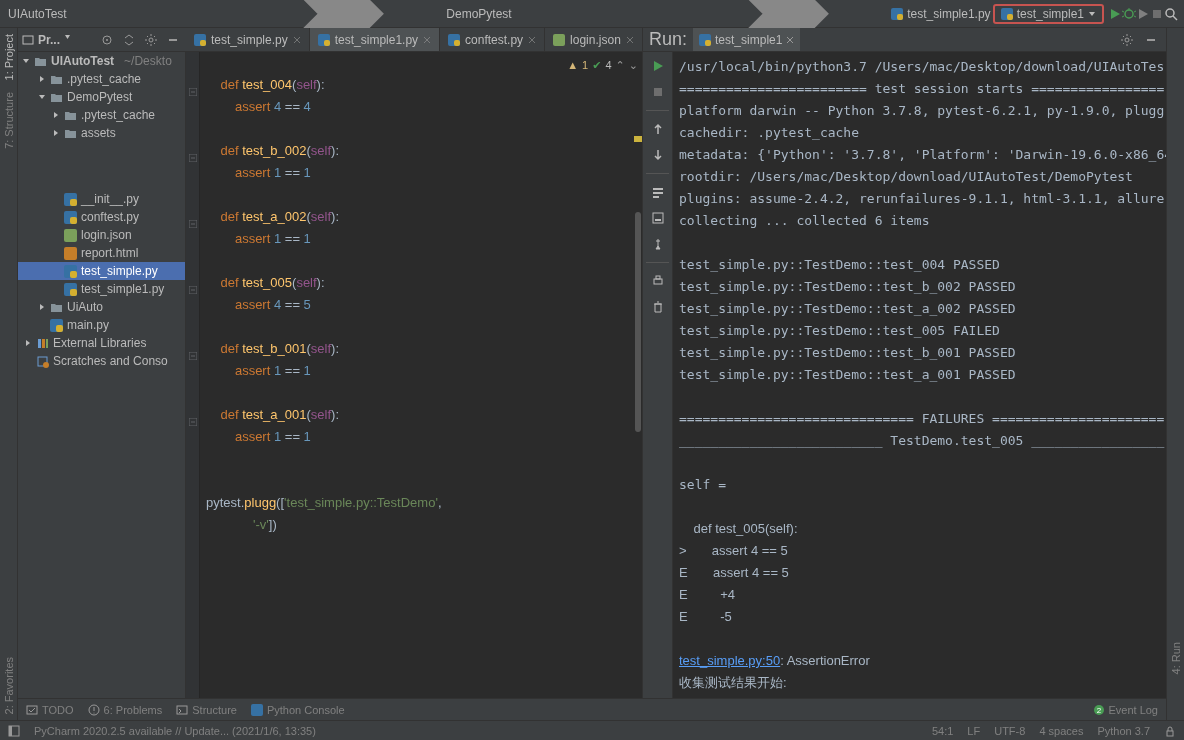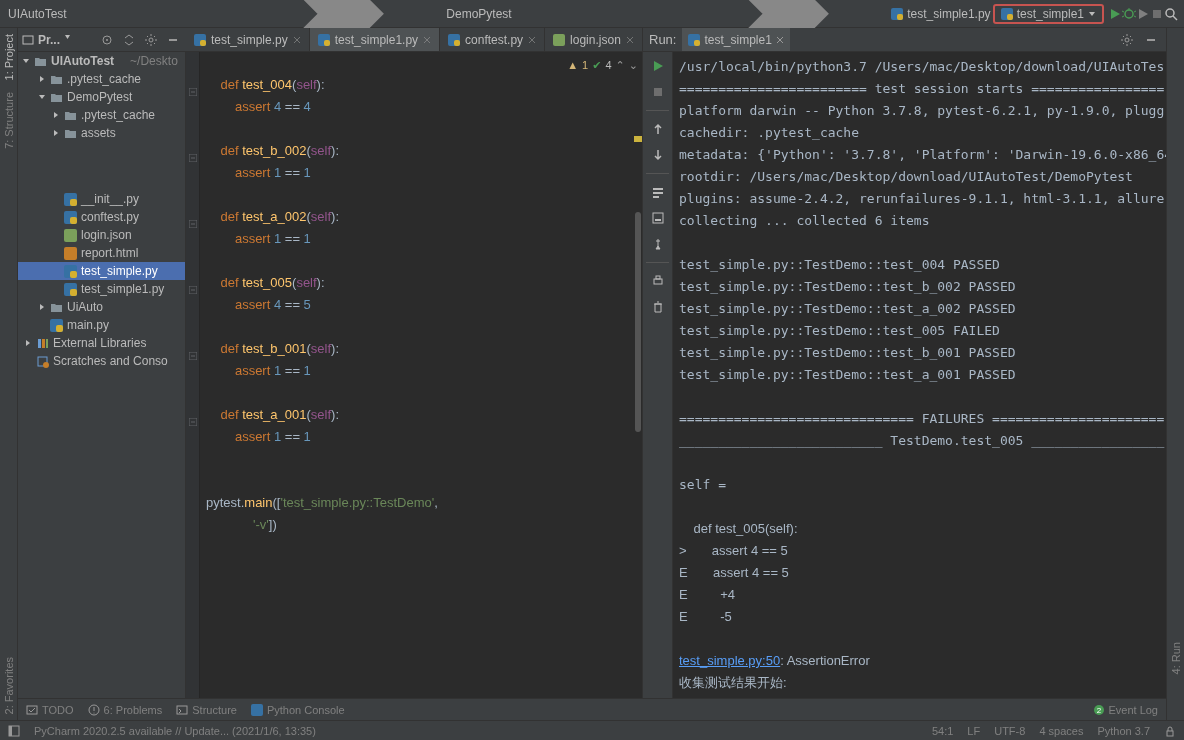--- a/index.html
+++ b/index.html
@@ -57,21 +57,21 @@
   .head-icon svg { width:12px;height:12px; fill:var(--text-dim); }
 
   
   .body { flex:1; display:flex; overflow:hidden; }
 
   .project-tree { width:168px; background:var(--bg-sidebar); overflow:hidden; font-size:12px; border-right:1px solid var(--border); }
   .tree-row { display:flex; align-items:center; height:18px; padding-left:4px; white-space:nowrap; gap:4px;}
   .tree-row svg.arrow{width:8px;height:8px; flex:none;}
   .tree-row svg.ficon{width:13px;height:13px; flex:none;}
   .tree-row.active { background:var(--bg-selected-file); color:#fff; }
-  .tree-dim{color:var(--text-dim); margin-left:12px;}
+  .tree-dim{color:var(--text-dim); margin-left:6px;}
 
   
   .center { flex:1; display:flex; flex-direction:column; overflow:hidden; }
   .tabs { height:24px; display:flex; background:var(--bg-sidebar); border-bottom:1px solid var(--border); }
   .tab { display:flex; align-items:center; padding:0 8px; gap:5px; border-right:1px solid var(--border); background:var(--bg-tab); cursor:pointer; font-size:12px;}
   .tab.active { background:var(--bg-tab-active); }
   .tab svg.close{width:8px;height:8px;opacity:.6;}
   .tab svg.f{width:12px;height:12px;}
 
   .editor { flex:1; display:flex; background:var(--bg-editor); font-family:"Menlo","Monaco",monospace; font-size:13px; line-height:22px; position:relative; overflow:hidden;}
@@ -82,21 +82,21 @@
   .editor-top-icons{position:absolute; right:4px; top:2px; display:flex; gap:4px; align-items:center; font-size:11px; color:#d5b778;}
   .editor-top-icons .warn{color:#d5b778;}
   .editor-top-icons .ok{color:#499c54;}
   .editor-scroll{position:absolute; right:0; top:0; bottom:0; width:8px; background:transparent;}
   .editor-scroll .thumb{position:absolute; right:1px; top:160px; width:6px; height:220px; background:#555; border-radius:3px;}
   .editor-stripe{position:absolute; right:0; top:84px; width:8px; height:6px; background:#cbb33e;}
 
   
   .runwin { width:524px; display:flex; flex-direction:column; background:var(--bg-editor); border-left:1px solid var(--border); }
   .run-head { height:24px; display:flex; align-items:center; padding:0 6px; gap:6px; background:var(--bg-sidebar); border-bottom:1px solid var(--border); }
-  .run-head .title{font-size:13px;}
+  .run-head .title{font-size:18px;}
   .run-body { flex:1; display:flex; overflow:hidden;}
   .run-toolbar { width:30px; background:var(--bg-sidebar); border-right:1px solid var(--border); display:flex; flex-direction:column; align-items:center; padding-top:4px; gap:6px;}
   .run-toolbar .rbtn{width:20px;height:20px;display:flex;align-items:center;justify-content:center;cursor:pointer;}
   .run-toolbar svg{width:14px;height:14px;}
   .run-toolbar .sep{width:80%;height:1px;background:#555;margin:2px 0;}
   .console { flex:1; font-family:"Menlo","Monaco",monospace; font-size:13px; line-height:22px; color:var(--white); padding:4px 6px; overflow:hidden; white-space:pre;}
   .console .link{color:var(--link); text-decoration:underline; cursor:pointer;}
   .toolstrip { position:absolute; left:18px; right:18px; bottom:20px; height:22px; background:var(--bg-sidebar); border-top:1px solid var(--border); display:flex; align-items:center; padding:0 8px; gap:14px; font-size:11px; color:var(--text-dim);}
   .toolstrip .tbtn{display:flex;align-items:center;gap:4px;cursor:pointer;}
   .toolstrip .tbtn svg{width:12px;height:12px;}
@@ -443,21 +443,21 @@
     <span class="kw">def</span> <span class="fn">test_005</span>(<span class="self">self</span>):
         <span class="kw">assert</span> <span class="num">4</span> == <span class="num">5</span>
 
     <span class="kw">def</span> <span class="fn">test_b_001</span>(<span class="self">self</span>):
         <span class="kw">assert</span> <span class="num">1</span> == <span class="num">1</span>
 
     <span class="kw">def</span> <span class="fn">test_a_001</span>(<span class="self">self</span>):
         <span class="kw">assert</span> <span class="num">1</span> == <span class="num">1</span>
 
 
-pytest.<span class="fn">main</span>([<span class="str">'test_simple.py::TestDemo'</span>,
+pytest.<span class="fn">plugg</span>([<span class="str">'test_simple.py::TestDemo'</span>,
              <span class="str">'-v'</span>])
 
 </div>
         <div class="editor-top-icons">
           <span class="warn">▲</span>
             <span class="warn">1</span>
           <span class="ok">✔</span>
             <span style="color:#bbb">4</span>
           <span style="color:#999;cursor:pointer;">⌃</span>
           <span style="color:#999;cursor:pointer;">⌄</span>

